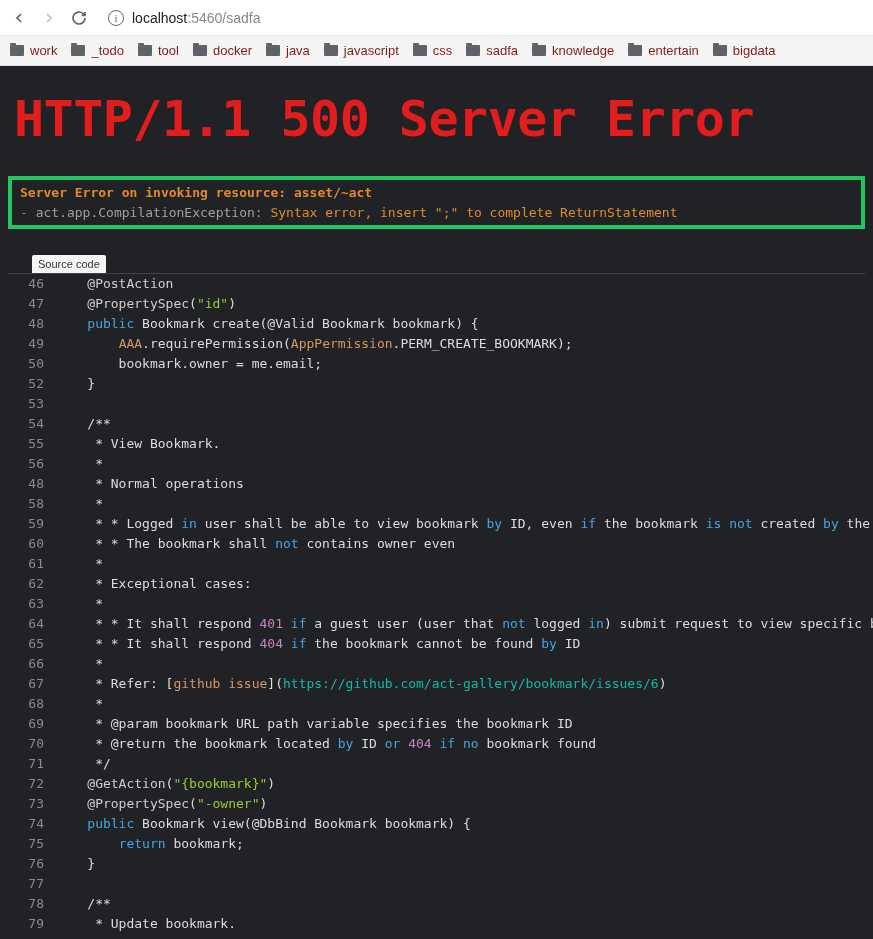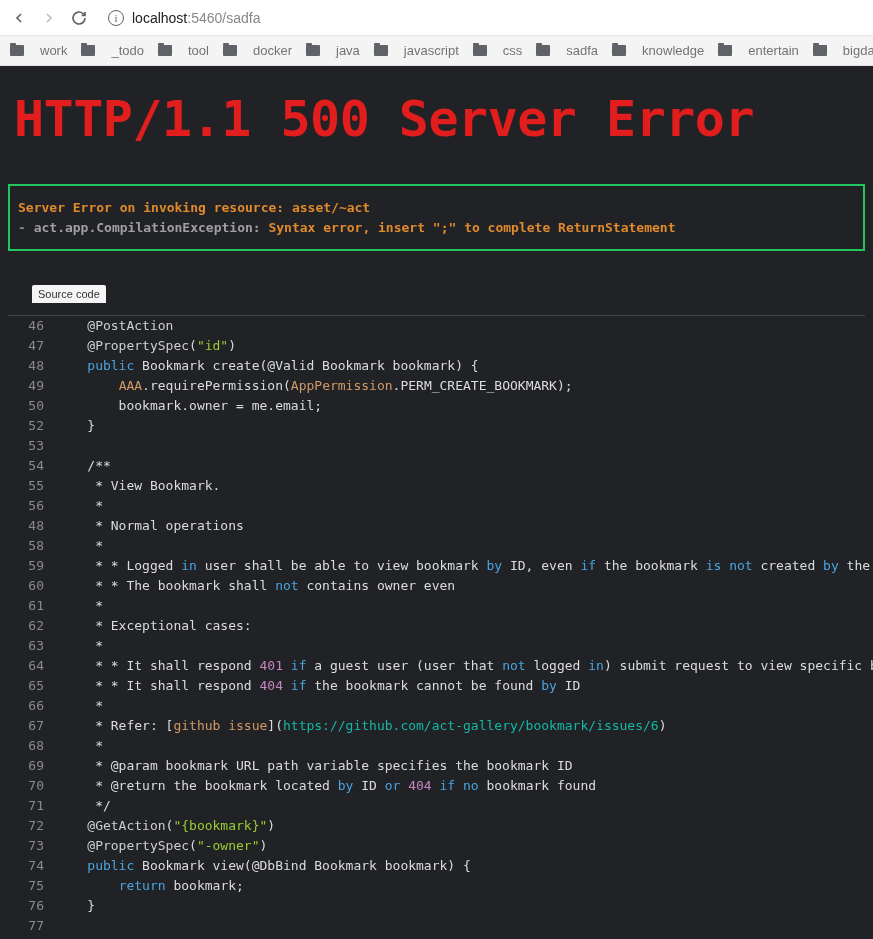--- a/index.html
+++ b/index.html
@@ -55,22 +55,22 @@
     display: flex;
     align-items: center;
     padding: 0 10px;
     gap: 14px;
     background: #f4f4f4;
     border-bottom: 1px solid #e0e0e0;
   }
   .bm {
     display: flex;
     align-items: center;
-    gap: 16px;
-    color: #737373;
+    gap: 6px;
+    color: #7f1d1d;
     font-size: 13px;
     cursor: pointer;
     white-space: nowrap;
   }
   .folder-icon {
     width: 14px; height: 11px;
     background: #5f6368;
     border-radius: 1px;
     position: relative;
   }
@@ -92,33 +92,33 @@
     font-family: "DejaVu Sans Mono", Consolas, monospace;
   }
   .page h1 {
     color: #e11d1d;
     font-size: 50px;
     font-weight: 700;
     padding: 24px 14px 20px;
     letter-spacing: -0.5px;
   }
   .errbox {
-    margin: 16px 8px;
-    border: 2px solid #22c55e;
-    padding: 12px 8px;
+    margin: 8px 8px;
+    border: 4px solid #22c55e;
+    padding: 3px 8px;
     font-size: 13px;
     line-height: 1.5;
   }
   .errbox .ln1 { color: #e08a2c; font-weight: 600; }
-  .errbox .ln2 { color: #e08a2c; font-weight: bold; }
+  .errbox .ln2 { color: #e08a2c; }
   .errbox .ln2 .dash { color: #888; }
   .errbox .ln2 .cls { color: #a0a0a0; }
   .tab-label {
     display: inline-block;
-    margin: 18px 0 12px 32px;
+    margin: 18px 0 0 32px;
     background: #f5f5f5;
     color: #333;
     font-size: 11px;
     padding: 3px 6px;
     font-family: -apple-system, Arial, sans-serif;
     border-radius: 2px 2px 0 0;
   }
   .code {
     margin: 0 8px;
     border-top: 1px solid #444;

